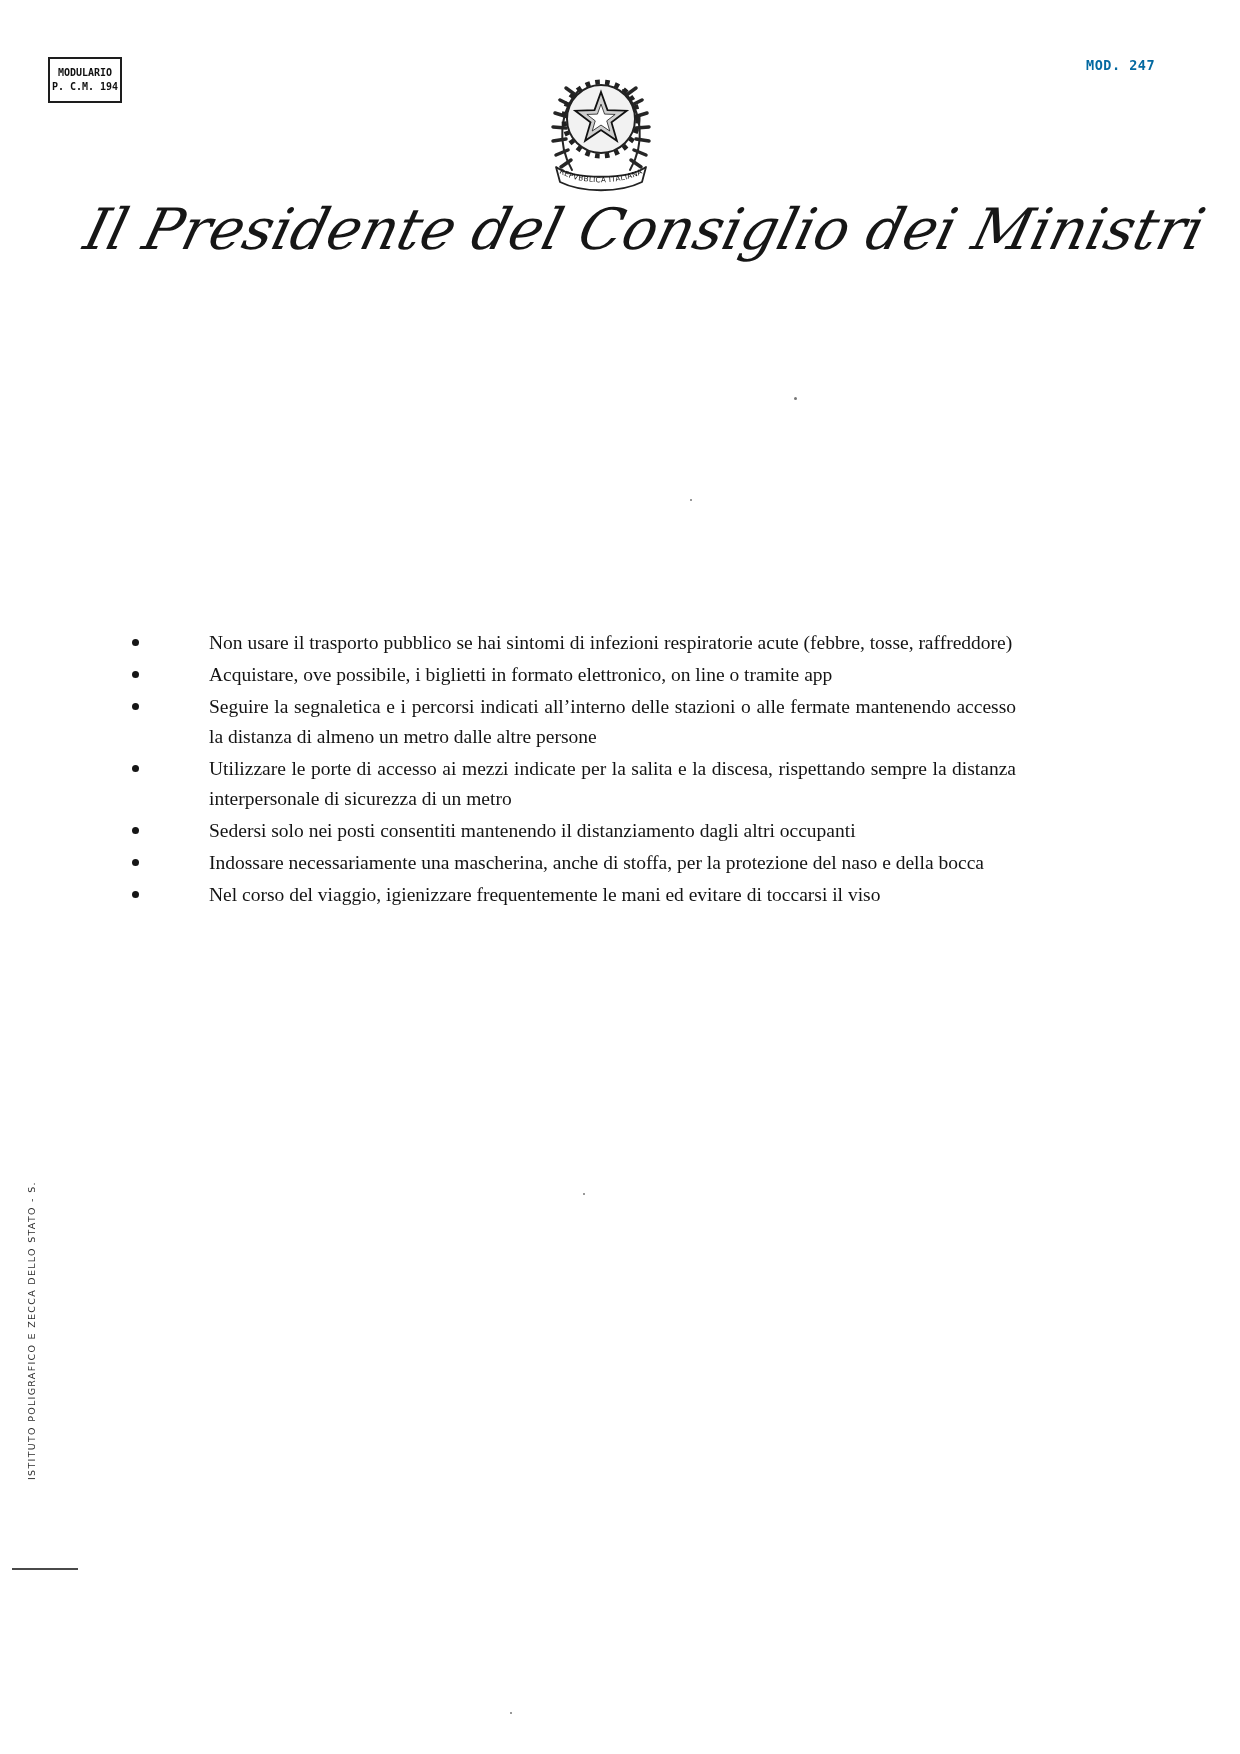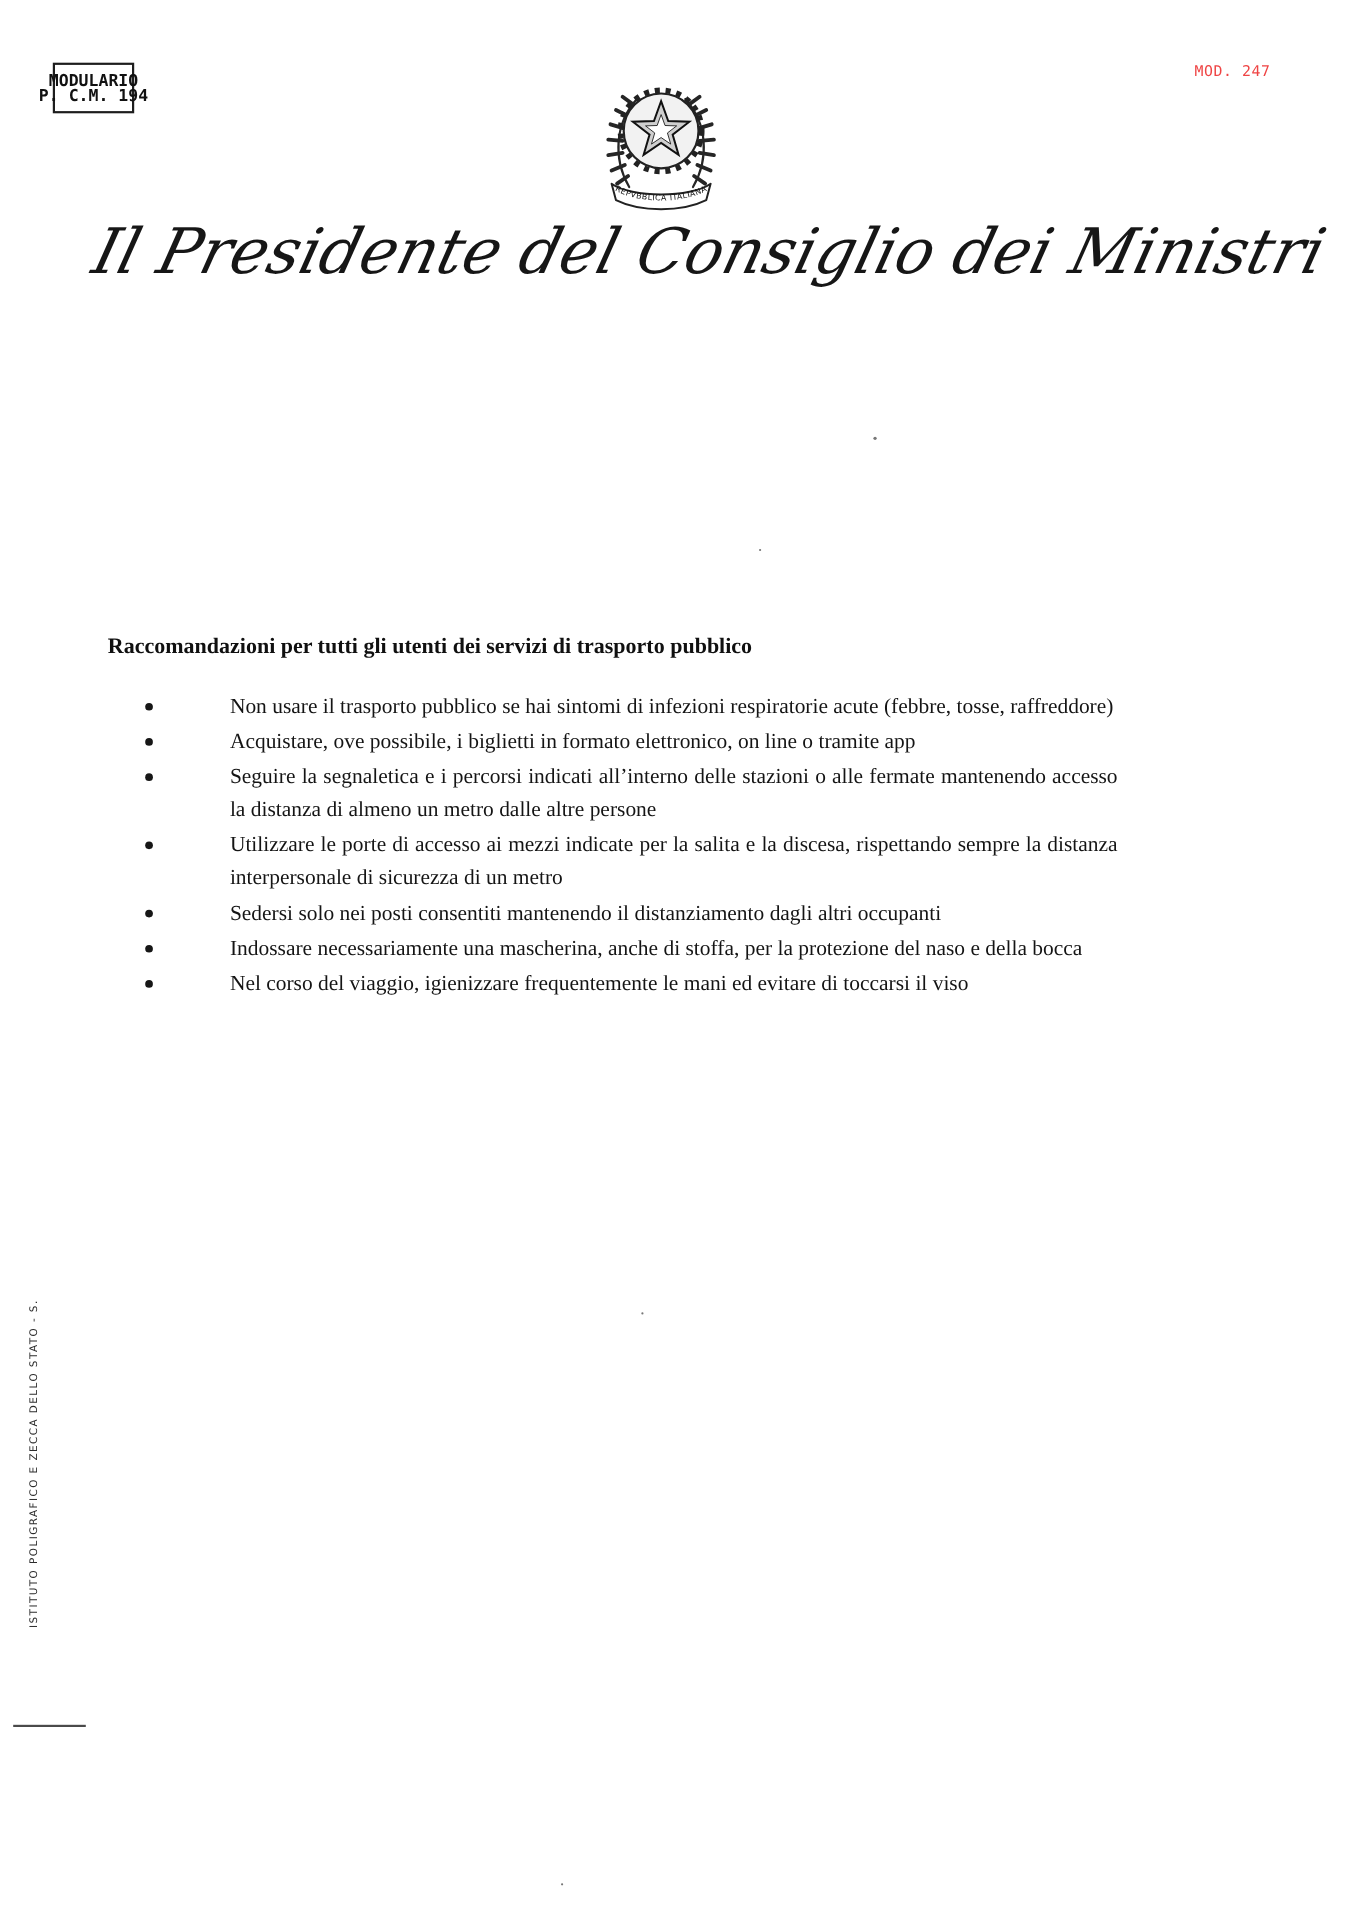--- a/index.html
+++ b/index.html
@@ -13,28 +13,28 @@
     overflow:hidden;
   }
   
   .modulario-box{
     position:absolute;left:48px;top:57px;
     width:74px;height:46px;
     border:2px solid #1d1d1d;
     box-sizing:border-box;
     display:flex;flex-direction:column;justify-content:center;align-items:center;
     font-family:"DejaVu Sans Mono", monospace;
-    font-size:15px;font-weight:700;line-height:14px;
+    font-size:10px;font-weight:700;line-height:14px;
     color:#111;white-space:nowrap;
   }
   
   .mod-number{
     position:absolute;left:1086px;top:57px;
     font-family:"DejaVu Sans Mono", monospace;
-    font-size:13.5px;font-weight:400;letter-spacing:0.5px;color:#ef4444;
+    font-size:13.5px;font-weight:700;letter-spacing:0.5px;color:#0369a1;
   }
   
   .emblem{position:absolute;left:546px;top:70px;width:110px;height:124px;}
   
   .letterhead{
     position:absolute;left:62px;top:196px;width:1120px;height:130px;
     font-family:"DejaVu Serif", serif;
     font-style:italic;font-weight:400;
     font-size:57px;letter-spacing:0px;
     color:#161616;
@@ -138,21 +138,20 @@
     <path d="M10,97 C28,110 82,110 100,97 L96,112 C74,123 36,123 14,112 Z" fill="#ffffff" stroke="#222" stroke-width="1.8" stroke-linejoin="round"></path>
     <path id="ribbon-curve" d="M15,104 C36,115 74,115 95,104" fill="none" stroke="none"></path>
     <text font-family="DejaVu Sans, sans-serif" font-size="7.2" fill="#111" letter-spacing="0.4">
       <textPath href="#ribbon-curve" startOffset="50%" text-anchor="middle">REPVBBLICA ITALIANA</textPath>
     </text>
   </svg>
 
   <div class="letterhead">Il Presidente del Consiglio dei Ministri</div>
 
 
-  <h2 class="section-heading">Raccomandazioni per tutti gli utenti dei servizi di trasporto pubblico</h2>
 
   <ul class="bullet-list">
     <li>
       <span class="bullet-dot"></span>
       <span class="bullet-text">Non usare il trasporto pubblico se hai sintomi di infezioni respiratorie acute (febbre, tosse, raffreddore)</span>
     </li>
     <li>
       <span class="bullet-dot"></span>
       <span class="bullet-text">Acquistare, ove possibile, i biglietti in formato elettronico, on line o tramite app</span>
     </li>

